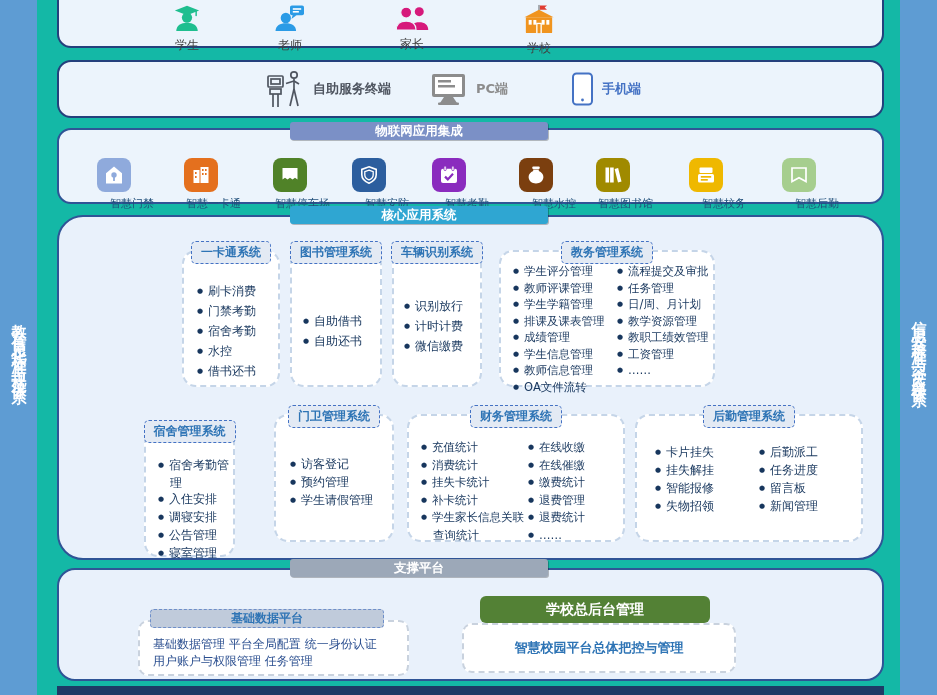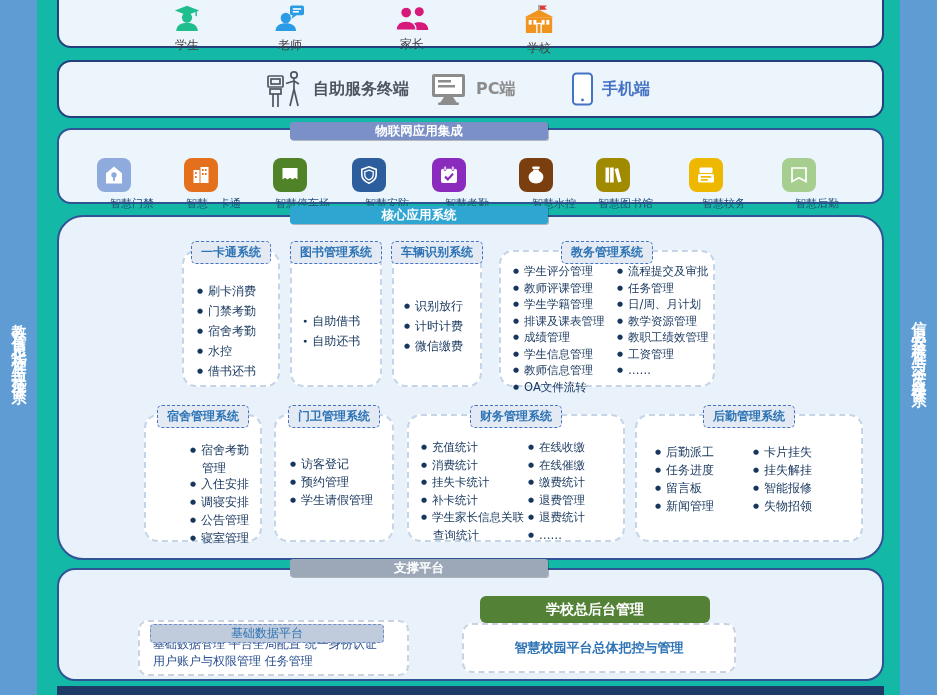--- a/index.html
+++ b/index.html
@@ -20,59 +20,59 @@
   
   .banner{position:absolute;left:290px;width:258px;height:18px;line-height:18px;text-align:center;
           color:#fff;font-weight:bold;font-size:12.5px;border-radius:3px;z-index:6;box-shadow:1px 1px 0 rgba(0,0,0,.25);}
   .iot-banner{top:122px;} .core-banner{top:206px;} .support-banner{top:559px;}
   
   .user{position:absolute;top:16px;width:70px;text-align:center;}
   .u1{left:93px;} .u2{left:196px;} .u3{left:318px;} .u4{left:445px;}
   .user .lbl{display:block;font-size:12px;color:#404040;margin-top:1px;}
   
   .term{position:absolute;top:50%;transform:translateY(-50%);display:flex;align-items:center;gap:8px;
-        font-size:16px;font-weight:bold;color:#17365D;}
+        font-size:13px;font-weight:bold;color:#17365D;}
   .t1{left:206px;} .t2{left:371px;} .t3{left:512px;}
   
   .iot-item{position:absolute;top:28px;width:80px;text-align:right;}
   .p1{left:15px;}.p2{left:102px;}.p3{left:191px;}.p4{left:270px;}.p5{left:350px;}
   .p6{left:437px;}.p7{left:514px;}.p8{left:607px;}.p9{left:700px;}
   .tile{width:34px;height:34px;border-radius:8px;margin:0 auto;display:flex;align-items:center;justify-content:center;}
   .iot-item .lbl{display:block;font-size:11px;color:#1F4E79;margin-top:4px;white-space:nowrap;}
   
   .sys{position:absolute;background:#FFFFFF;border:2px dashed #C5D5E8;border-radius:14px;box-sizing:border-box;}
   .s1{left:123px;top:33px;width:98px;height:137px;}
   .s2{left:231px;top:33px;width:92px;height:137px;}
   .s3{left:333px;top:33px;width:90px;height:137px;}
   .s4{left:440px;top:33px;width:216px;height:137px;}
-  .s5{left:85px;top:197px;width:118px;height:128px;padding-left:32px;}
+  .s5{left:85px;top:212px;width:91px;height:128px;}
   .s6{left:215px;top:197px;width:120px;height:128px;}
   .s7{left:348px;top:197px;width:218px;height:128px;}
   .s8{left:576px;top:197px;width:228px;height:128px;}
   .pill{position:absolute;top:-11px;left:50%;transform:translateX(-50%);background:#E3EAF4;border:1px dashed #4472C4;
         border-radius:5px;padding:2px 9px;font-size:12px;font-weight:bold;color:#2E74B5;white-space:nowrap;z-index:3;}
   .list{font-size:12px;color:#17365D;}
   .list div{padding-left:12px;text-indent:-12px;line-height:18px;}
   .list div::before{content:"●";font-size:7px;margin-right:5px;position:relative;top:-2px;}
   .lh16 div{line-height:16px;}
   .lh15 div{line-height:15.5px;font-size:11.5px;}
   .lh14 div{line-height:14.5px;font-size:11.5px;}
-  .pad-s1{padding:30px 0 0 13px;} .pad-s2{padding:60px 0 0 11px;font-family:Liberation Serif, serif;} .pad-s3{padding:45px 0 0 10px;}
+  .pad-s1{padding:30px 0 0 13px;} .pad-s2{padding:60px 0 0 11px;} .pad-s3{padding:45px 0 0 10px;}
   .cols{display:flex;}
   .cols-s4{padding:12px 4px 0 12px;} .cols-s4 .c1{width:104px;flex:none;} .cols-s4 .c2{flex:1;}
   .pad-s5{padding:26px 0 0 12px;} .pad-s6{padding:40px 0 0 14px;}
   .cols-s7{padding:24px 4px 0 12px;} .cols-s7 .c1{width:107px;flex:none;} .cols-s7 .c2{flex:1;}
   .cols-s8{padding:28px 4px 0 18px;} .cols-s8 .c1{width:104px;flex:none;} .cols-s8 .c2{flex:1;}
   
   .basic-box{position:absolute;left:79px;top:50px;width:271px;height:56px;background:#fff;border:2px dashed #C9D2DE;
              border-radius:10px;box-sizing:border-box;}
   .basic-box .txt{padding:14px 0 0 13px;font-size:12px;line-height:17px;color:#2A4E8F;}
   .basic-pill{position:absolute;left:91px;top:39px;width:234px;height:19px;line-height:17px;text-align:center;
-              background:#C0CBDB;border:1px dashed #6E8FC9;border-radius:4px;color:#2E74B5;font-weight:normal;
-              font-size:12px;box-sizing:border-box;z-index:3;margin-top:15px;}
+              background:#C0CBDB;border:1px dashed #6E8FC9;border-radius:4px;color:#2E74B5;font-weight:bold;
+              font-size:12px;box-sizing:border-box;z-index:3;}
   .backend-banner{position:absolute;left:421px;top:26px;width:230px;height:27px;line-height:27px;text-align:center;
               border-radius:6px;color:#fff;font-weight:bold;font-size:14px;z-index:3;}
   .backend-box{position:absolute;left:403px;top:53px;width:274px;height:50px;background:#fff;border:2px dashed #C9D2DE;
               border-radius:10px;box-sizing:border-box;display:flex;align-items:center;justify-content:center;
               font-size:13px;font-weight:bold;color:#2E74B5;}
 </style>
 </head>
 <body>
 
 <div class="stage" style="background: #14b8a6;">
@@ -365,31 +365,31 @@
             <div>退费管理</div>
             <div>退费统计</div>
             <div>……</div>
           </div>
       </div>
     </div>
 
     <div class="sys s8">
       <div class="pill">后勤管理系统</div>
       <div class="cols cols-s8">
+        <div class="list lh16 c1">
+            <div>卡片挂失</div>
+            <div>挂失解挂</div>
+            <div>智能报修</div>
+            <div>失物招领</div>
+          </div>
         <div class="list lh16 c2">
             <div>后勤派工</div>
             <div>任务进度</div>
             <div>留言板</div>
             <div>新闻管理</div>
-          </div>
-        <div class="list lh16 c1">
-            <div>卡片挂失</div>
-            <div>挂失解挂</div>
-            <div>智能报修</div>
-            <div>失物招领</div>
           </div>
       </div>
     </div>
   </div>
 
   <div class="banner support-banner" style="background: rgb(156, 168, 184);">支撑平台</div>
   <div class="panel support-panel">
     <div class="basic-pill">基础数据平台</div>
     <div class="basic-box">
       <div class="txt">

